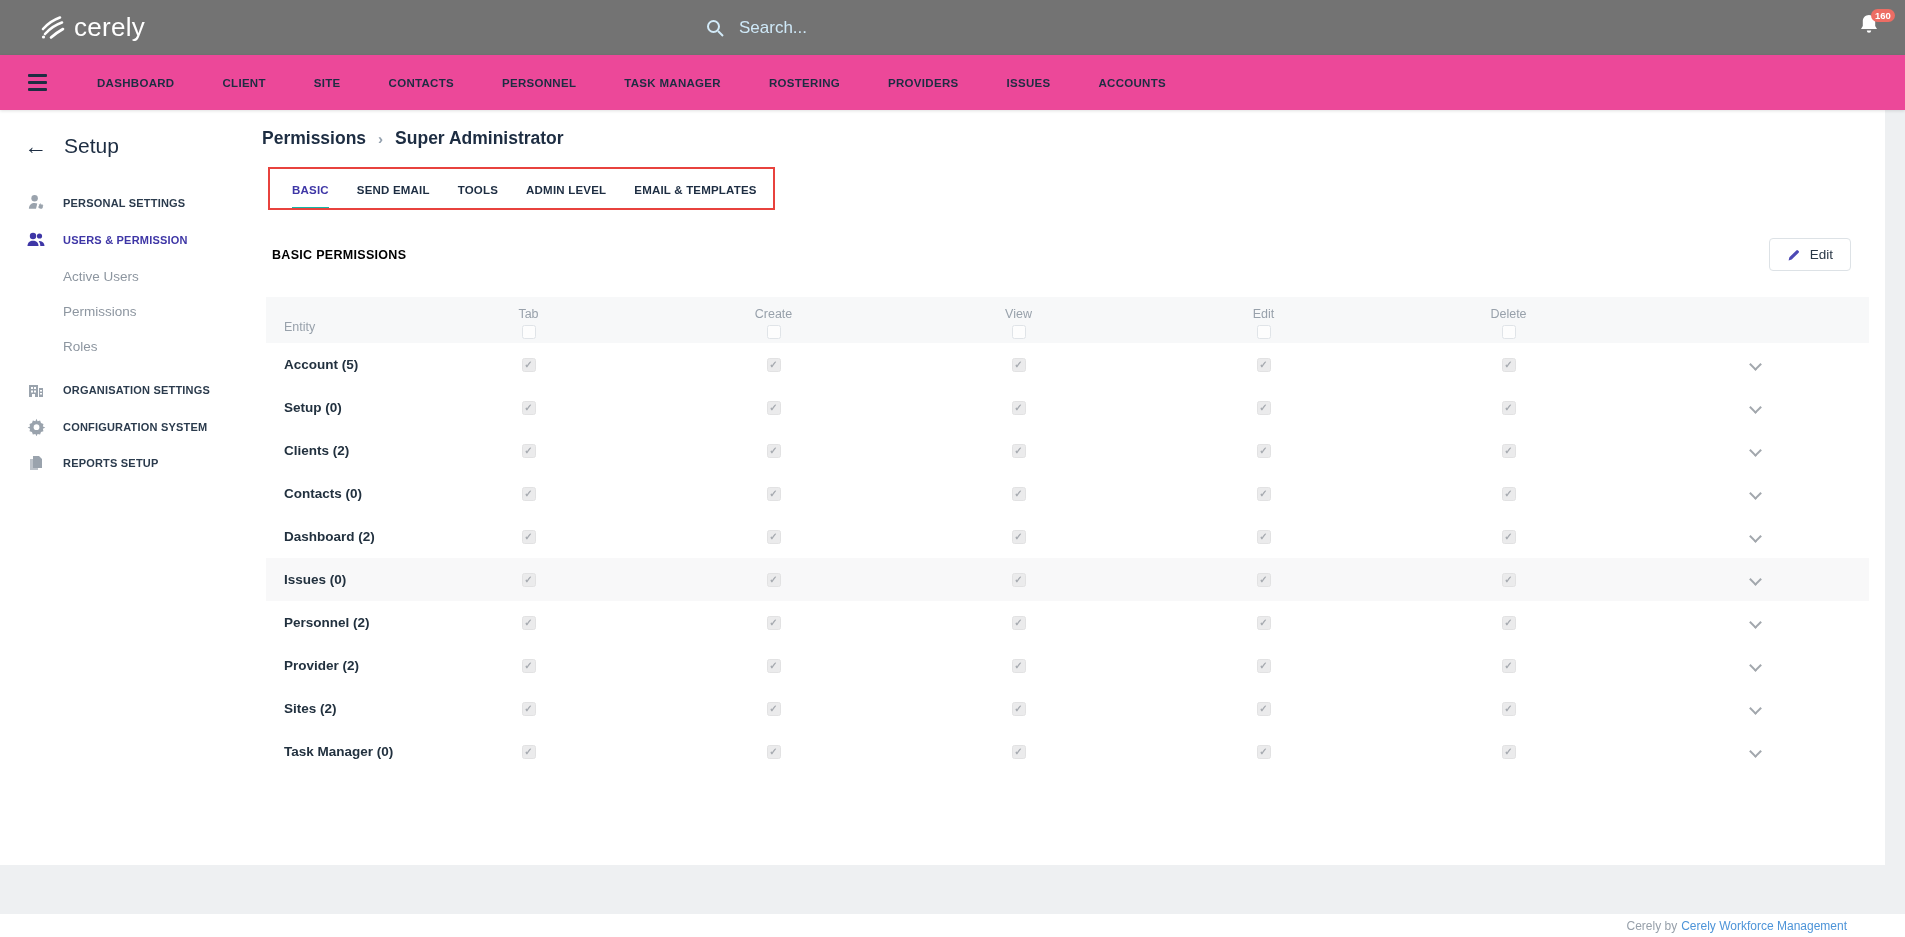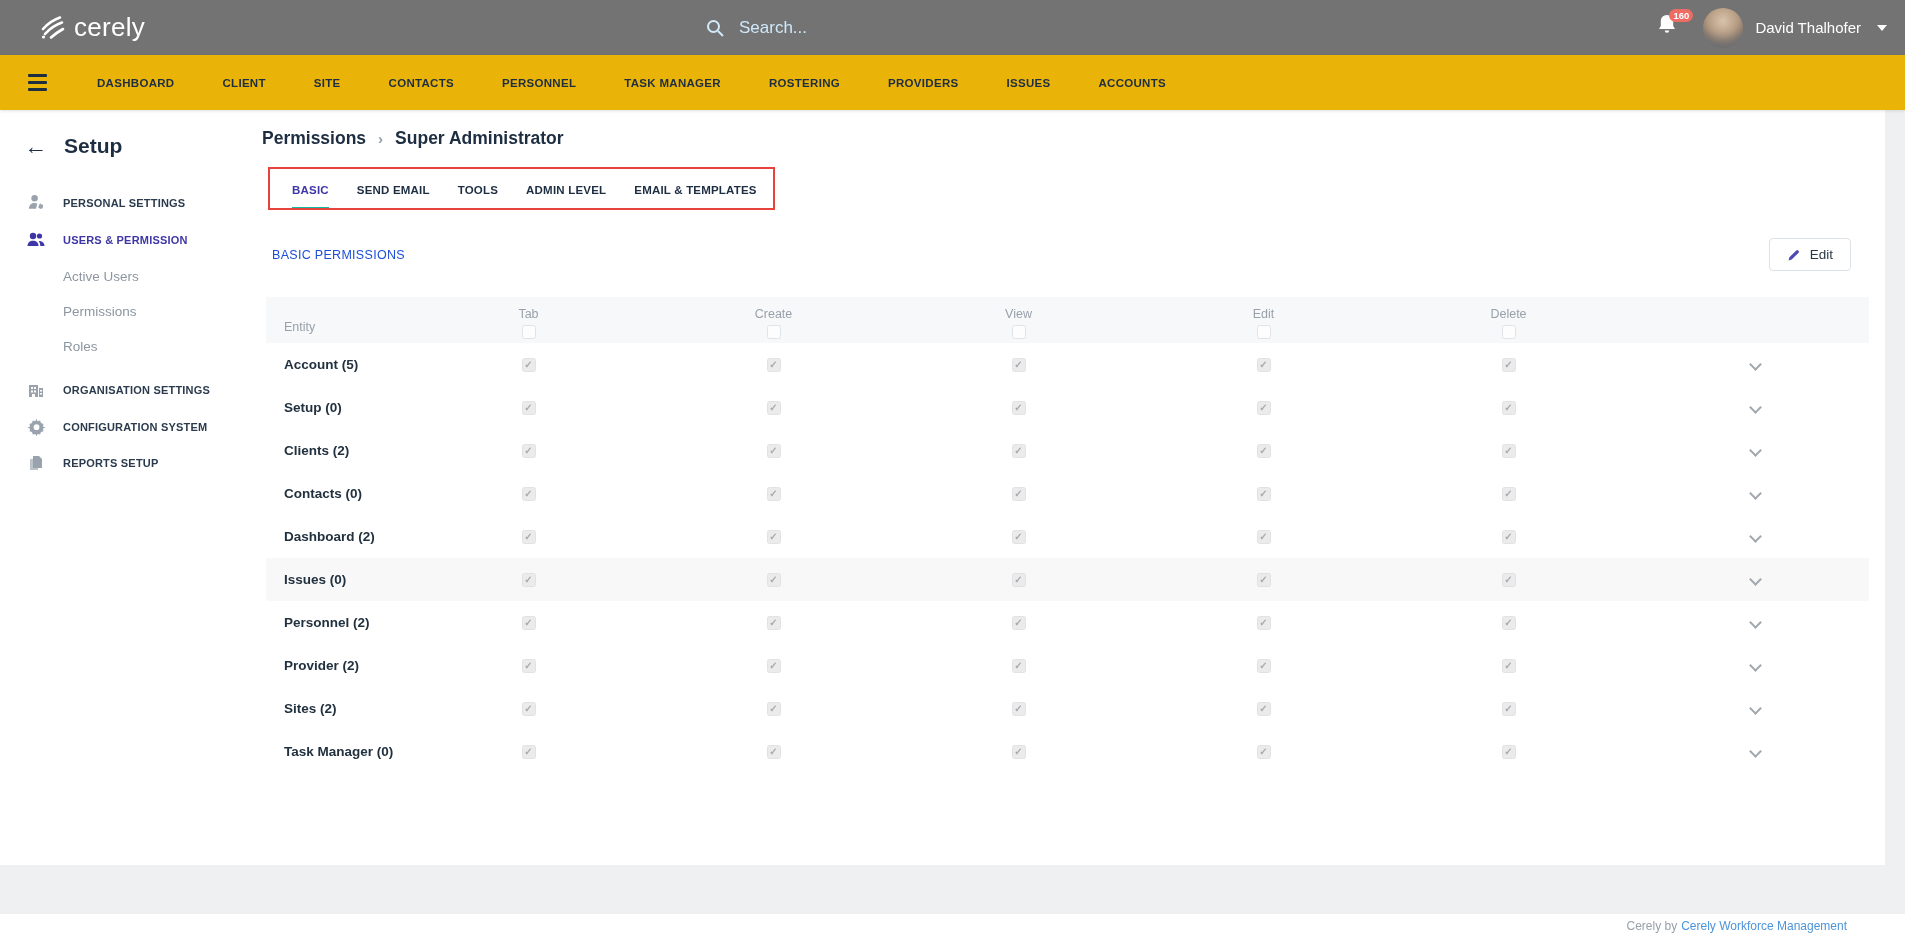--- a/index.html
+++ b/index.html
@@ -14,52 +14,52 @@
   .search-input { background:transparent; border:none; outline:none; color:#fff; font-size:17px; width:260px; font-family:"Liberation Sans",sans-serif; }
   .search-input::placeholder { color:#cfe9f8; }
   .top-right { position:absolute; right:18px; top:0; height:55px; display:flex; align-items:center; gap:18px; }
   .bell-wrap { position:relative; width:30px; height:30px; cursor:pointer; }
   .badge { position:absolute; top:-4px; left:14px; background:#ed6d64; color:#fff; font-size:9.5px; font-weight:bold; border-radius:9px; padding:2px 4px; line-height:1; }
   .avatar { width:40px; height:40px; border-radius:50%; background:radial-gradient(circle at 50% 32%, #d9c3ab 0%, #b59b82 45%, #7e6a58 85%, #5c4f44 100%); box-shadow:inset 0 -14px 12px -8px #6b6f75; }
   .user-name { color:#fff; font-size:15px; }
   .caret-down { width:0; height:0; border-left:5px solid transparent; border-right:5px solid transparent; border-top:6px solid #fff; margin-left:4px; }
 
   
-  .navbar { height:55px; background:#eab308; display:flex; align-items:center; box-shadow:0 1px 3px rgba(0,0,0,.12); position:relative; z-index:5; }
+  .navbar { height:55px; background:#ec4899; display:flex; align-items:center; box-shadow:0 1px 3px rgba(0,0,0,.12); position:relative; z-index:5; }
   .hamburger { margin-left:28px; margin-right:26px; cursor:pointer; display:flex; flex-direction:column; gap:4px; }
   .hamburger span { display:block; width:19px; height:3px; background:#1d2d42; border-radius:1px; }
   .nav-item { font-size:11.5px; font-weight:bold; letter-spacing:.3px; color:#1d2d42; padding:20px 24px; cursor:pointer; text-transform:uppercase; }
 
   
   .content-row { display:flex; height:755px; }
   .sidebar { width:252px; background:#fff; padding-top:24px; flex-shrink:0; }
   .setup-header { display:flex; align-items:center; gap:17px; padding-left:24px; margin-bottom:26px; }
   .back-arrow { font-size:23px; color:#1d2d42; cursor:pointer; line-height:1; }
-  .setup-title { font-size:21px; font-weight:bold; color:#1d2d42; }
+  .setup-title { font-size:21px; font-weight:normal; color:#1d2d42; }
   .side-item { display:flex; align-items:center; gap:17px; padding:9px 0 9px 26px; cursor:pointer; }
   .side-item .ico { width:20px; display:flex; justify-content:center; color:#9aa3ad; }
   .side-item .lbl { font-size:11px; font-weight:bold; color:#2b3b4d; letter-spacing:.2px; text-transform:uppercase; }
   .side-item.active .ico { color:#3e36a6; }
   .side-item.active .lbl { color:#3e36a6; }
   .sub-item { padding:10px 0 10px 63px; font-size:13.5px; color:#8d96a0; cursor:pointer; }
 
   
   .main { flex:1; background:#fff; margin-right:20px; padding:18px 10px 0 8px; overflow:hidden; }
   .breadcrumb { display:flex; align-items:center; gap:12px; padding-left:2px; margin-bottom:18px; }
   .crumb { font-size:17.5px; font-weight:bold; color:#1d2d42; cursor:pointer; }
   .crumb-sep { color:#93a0ae; font-size:15px; font-weight:bold; }
   .card { padding:0 6px; }
   .tabs-annotation { display:inline-flex; border:2px solid #e8423d; padding:0 16px 0 22px; margin-left:2px; }
   .tab { font-size:11.5px; font-weight:bold; color:#1d2d42; letter-spacing:.2px; padding:15px 0 12px; margin-right:28px; cursor:pointer; text-transform:uppercase; }
   .tab:last-child { margin-right:0; }
   .tab.active { color:#3e36a6; border-bottom:1px solid #14b8a6; padding-bottom:9px; }
   .tabs-underline-gap { height:16px; }
 
   .section-head { display:flex; align-items:center; justify-content:space-between; padding:12px 4px 0 6px; }
-  .section-title { font-size:12.5px; font-weight:normal; color:#1d4ed8; letter-spacing:.3px; }
+  .section-title { font-size:12.5px; font-weight:bold; color:#000000; letter-spacing:.3px; }
   .edit-btn { display:flex; align-items:center; gap:9px; background:#fff; border:1px solid #dde2e6; border-radius:4px; padding:8px 17px; cursor:pointer; font-size:13.5px; color:#2a3847; margin-right:14px; }
 
   
   .ptable { margin-top:26px; }
   .thead, .trow { display:grid; grid-template-columns:140px repeat(5,245px) minmax(0,1fr); align-items:center; }
   .thead { background:#f7f8f9; height:46px; }
   .th-entity { font-size:12.5px; color:#98a1ab; padding-left:18px; align-self:end; padding-bottom:9px; }
   .th-col { display:flex; flex-direction:column; align-items:center; gap:4px; padding-top:5px; }
   .th-col .col-label { font-size:12.5px; color:#98a1ab; }
   .trow { height:43px; }
@@ -103,25 +103,20 @@
     <input class="search-input" type="text" placeholder="Search..." style="">
   </div>
   <div class="top-right">
     <div class="bell-wrap">
       <svg width="24" height="26" viewBox="0 0 24 26">
         <path fill="#ffffff" d="M12 2 C8.4 2 5.8 4.8 5.8 8.2 V13 L4 16 h16 L18.2 13 V8.2 C18.2 4.8 15.6 2 12 2 Z"></path>
         <path fill="#ffffff" d="M9.8 17.5 a2.2 2.2 0 0 0 4.4 0 Z"></path>
       </svg>
       <span class="badge">160</span>
     </div>
-    <div style="display:flex;align-items:center;gap:12px;cursor:pointer;">
-      <div class="avatar"></div>
-      <span class="user-name">David Thalhofer</span>
-      <span class="caret-down"></span>
-    </div>
   </div>
 </div>
 
 <div class="navbar">
   <div class="hamburger">
       <span></span>
       <span></span>
       <span></span>
     </div>
   <div class="nav-item">DASHBOARD</div>

